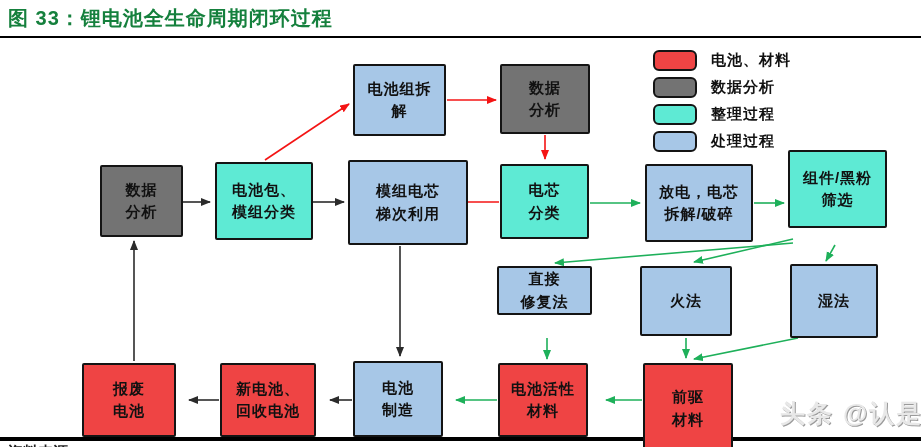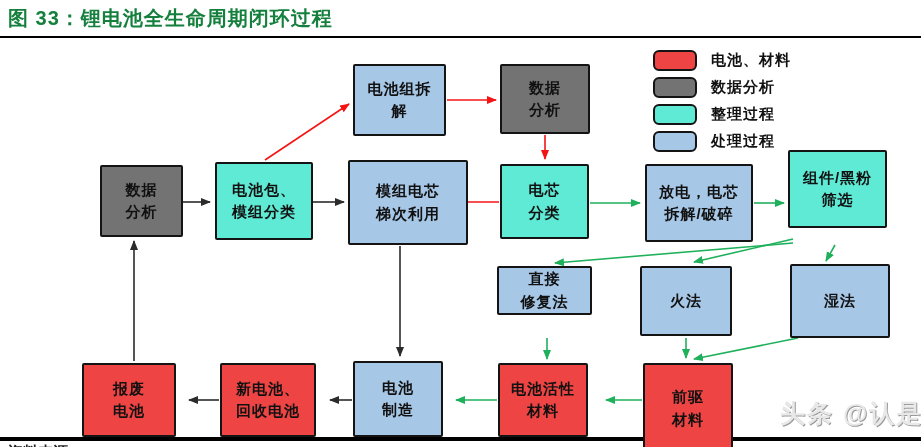--- a/index.html
+++ b/index.html
@@ -124,21 +124,21 @@
     <span class="nlabel">组件/黑粉
 筛选</span>
   </div>
 <div class="node c-process" style="left:497px;top:266px;width:95px;height:49px">
     <span class="nlabel">直接
 修复法</span>
   </div>
 <div class="node c-process" style="left:640px;top:266px;width:92px;height:70px">
     <span class="nlabel">火法</span>
   </div>
-<div class="node c-process" style="left:790px;top:264px;width:100px;height:74px">
+<div class="node c-process" style="left:790px;top:264px;width:88px;height:74px">
     <span class="nlabel">湿法</span>
   </div>
 <div class="node c-battery" style="left:82px;top:363px;width:94px;height:74px">
     <span class="nlabel">报废
 电池</span>
   </div>
 <div class="node c-battery" style="left:220px;top:363px;width:96px;height:74px">
     <span class="nlabel">新电池、
 回收电池</span>
   </div>

